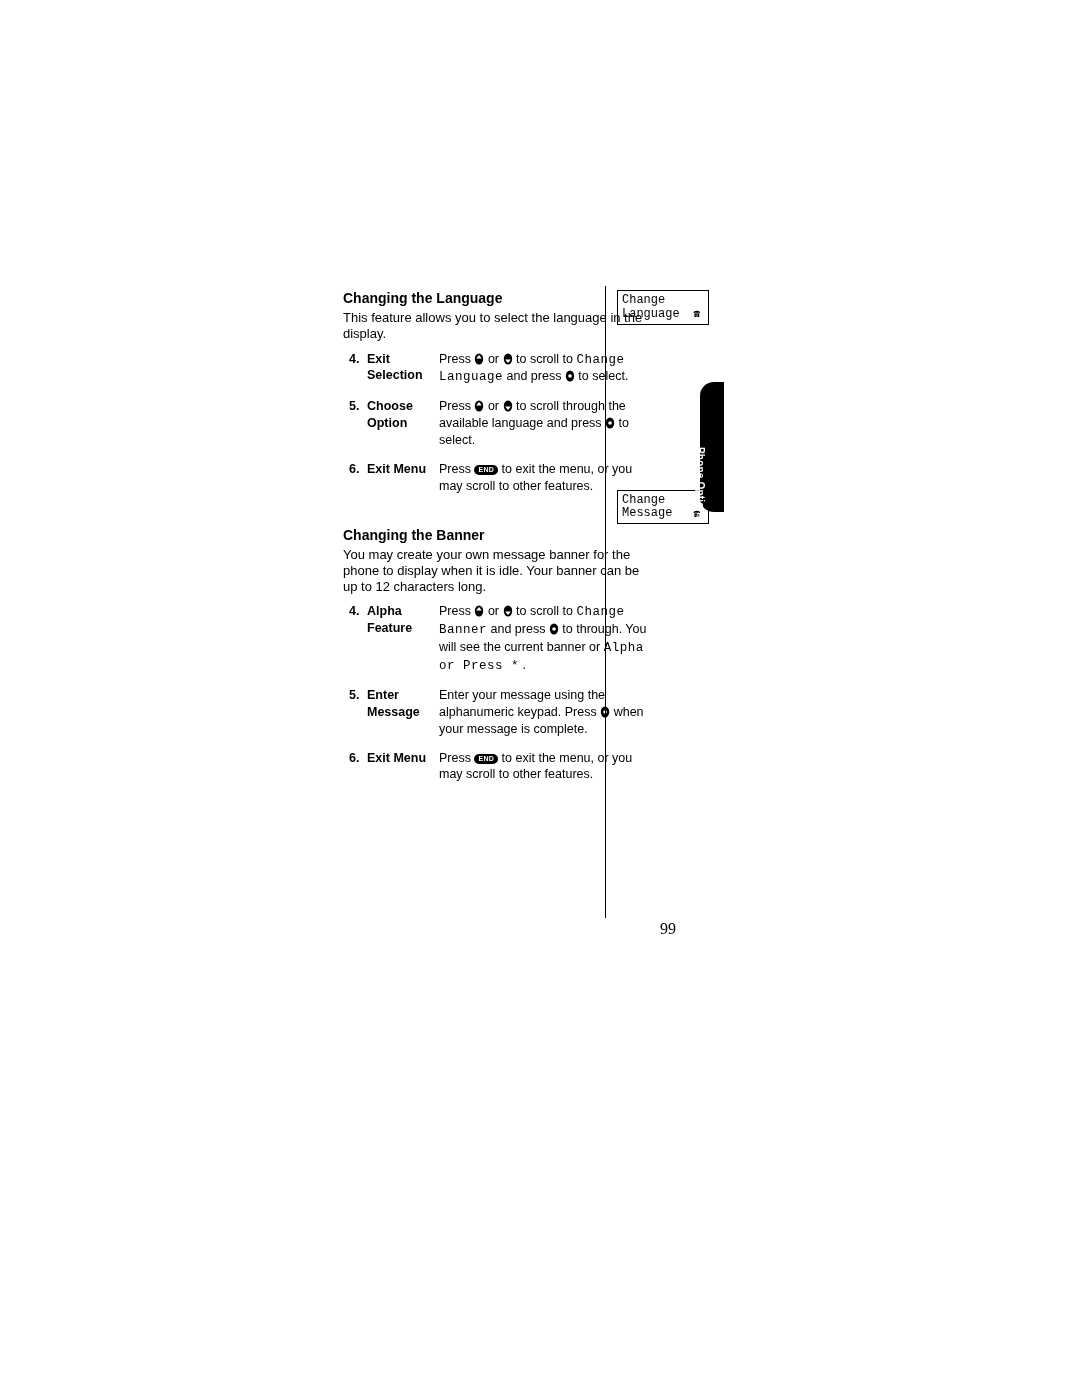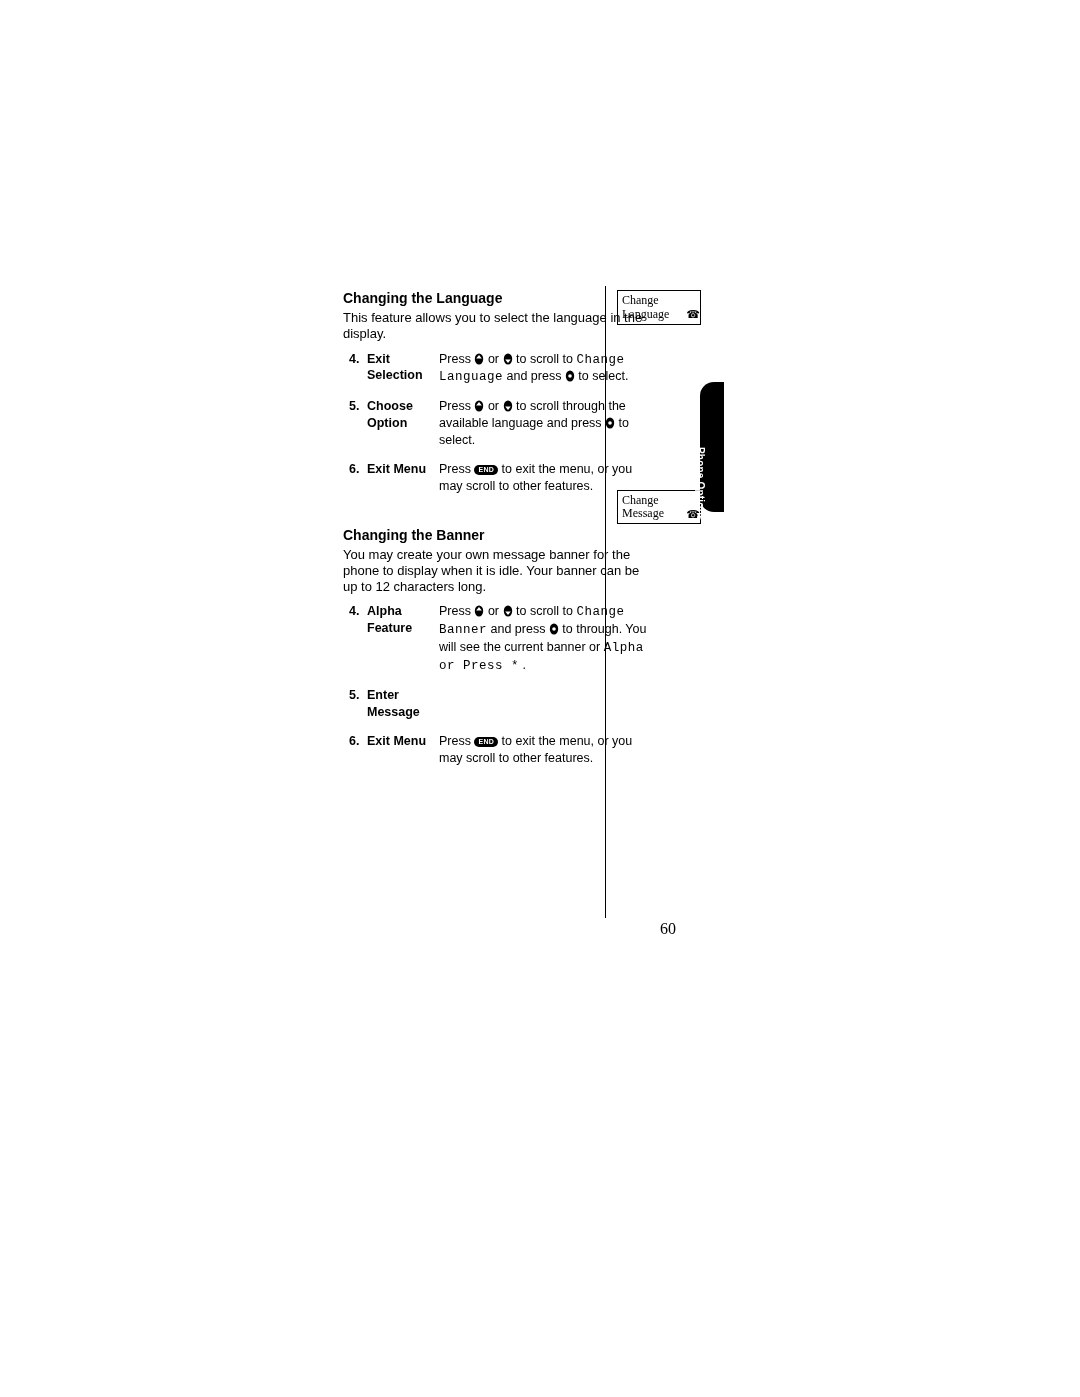--- a/index.html
+++ b/index.html
@@ -103,22 +103,22 @@
   }
   .lcd {
     font-family: "Courier New", monospace;
     letter-spacing: 0.5px;
   }
 
   
   .screenbox {
     border: 1px solid #000;
     width: 78px;
-    padding: 3px 0 2px 4px;
-    font-family: Liberation Serif, serif;
+    padding: 3px 8px 2px 4px;
+    font-family: Liberation Mono, monospace;
     font-size: 12px;
     line-height: 1.15;
     margin-bottom: 165px;
     position: relative;
   }
   .screenbox .row2 {
     display: flex;
     justify-content: space-between;
     align-items: center;
   }
@@ -252,20 +252,28 @@
               </svg></span>
           <span> to through. You will see the current banner or </span>
           <span class="lcd">Alpha or Press *</span>
           <span>.</span>
         </div>
       </div>
 
       <div class="step">
         <div class="num">5.</div>
         <div class="label">Enter Message</div>
+        <div class="desc">
+          <span>Enter your message using the alphanumeric keypad. Press </span>
+          <span class="icon-key"><svg width="10" height="12">
+                <ellipse cx="5" cy="6" rx="4.2" ry="5.5" fill="#000"></ellipse>
+                <circle cx="5" cy="6" r="1.8" fill="#fff"></circle>
+              </svg></span>
+          <span> when your message is complete.</span>
+        </div>
       </div>
 
       <div class="step">
         <div class="num">6.</div>
         <div class="label">Exit Menu</div>
         <div class="desc">
           <span>Press </span>
           <span class="icon-end">END</span>
           <span> to exit the menu, or you may scroll to other features.</span>
         </div>
@@ -291,15 +299,15 @@
         <span>Message</span>
         <span class="phone-icon">☎</span>
       </div>
     </div>
   </div>
 
   <div class="side-tab">
     <span>Phone Options</span>
   </div>
 
-  <div class="page-number">60</div>
+  <div class="page-number">99</div>
 
 </div>
 
 </body></html>

